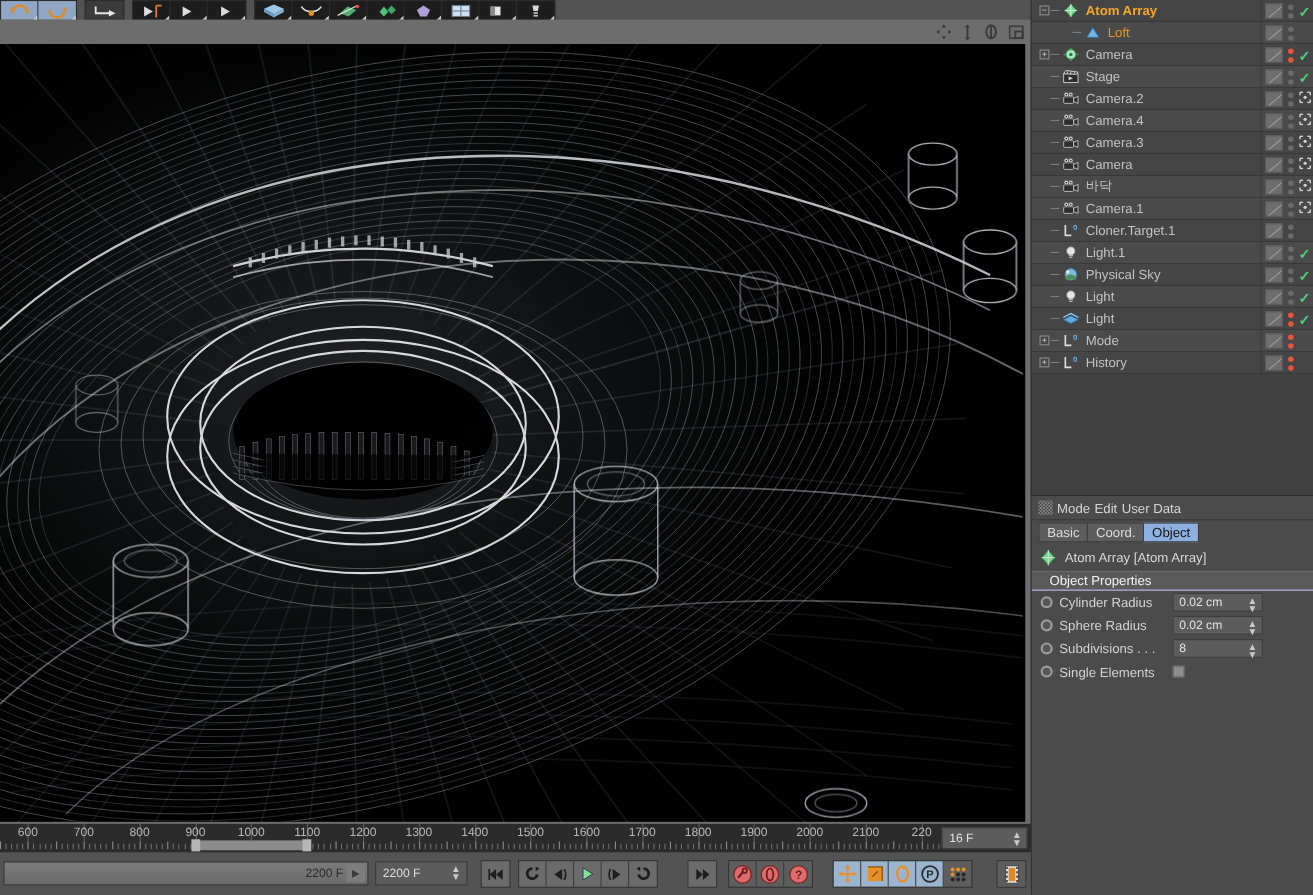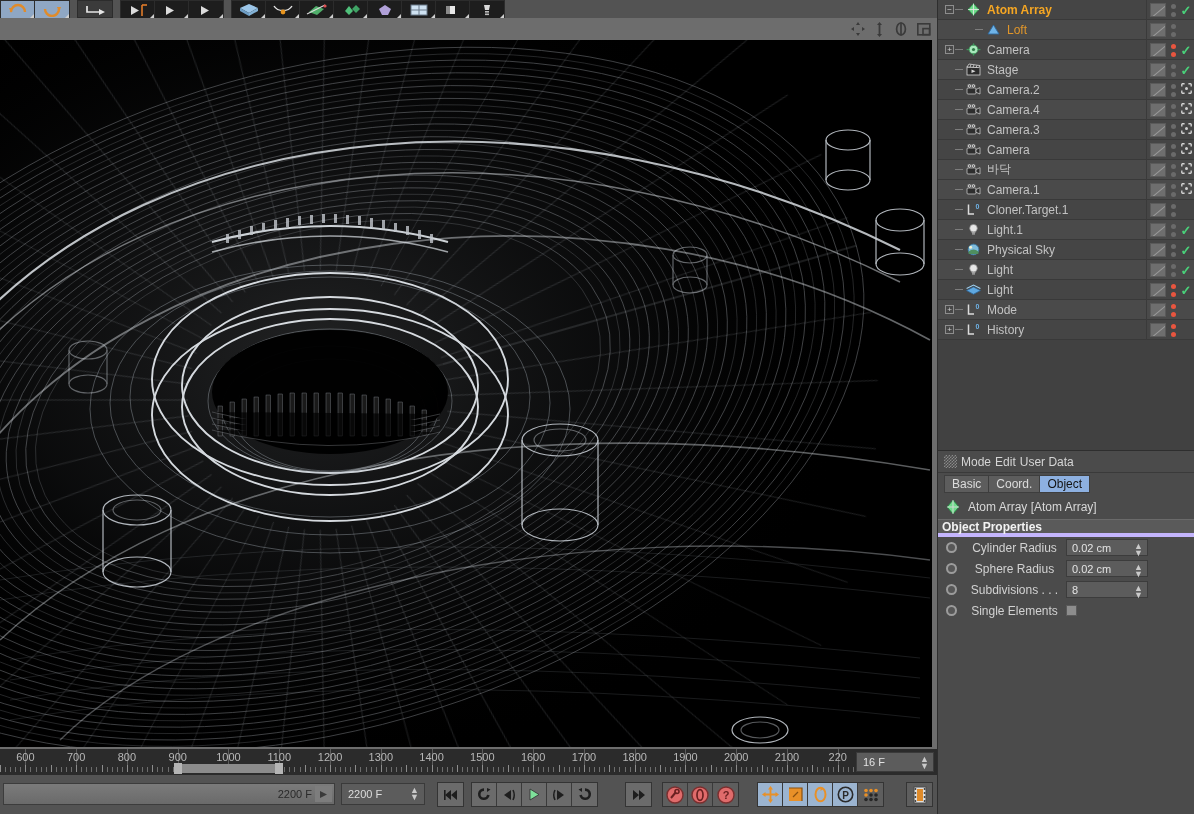--- a/index.html
+++ b/index.html
@@ -178,30 +178,30 @@
   #attr-obj .t { color: #d8d8d8; font-size: 12px; }
   #attr-tabs { height: 22px; display: flex; align-items: center; padding-left: 6px; }
   .atab {
     height: 18px; padding: 0 7px; display: flex; align-items: center;
     color: #dcdcdc; font-size: 12px; background: #5d5d5d;
     border: 1px solid #3e3e3e; border-right: none;
   }
   .atab:last-child { border-right: 1px solid #3e3e3e; }
   .atab.active { background: #8db0e0; color: #141414; }
   #attr-section {
-    height: 18px; display: flex; align-items: center; padding-left: 4px;
-    background: #5a5a5a; color: #f2f2f2; font-size: 12px; font-weight: bold;
-    border-top: 1px solid #6a6a6a; border-bottom: 4px solid #c4b5fd;
+    height: 18px; display: flex; align-items: center; padding-left: 16px;
+    background: #5a5a5a; color: #f2f2f2; font-size: 12px; font-weight: normal;
+    border-top: 1px solid #6a6a6a; border-bottom: 1px solid #c4b5fd;
   }
   .arow { height: 21px; display: flex; align-items: center; padding-left: 8px; }
   .radio {
     width: 11px; height: 11px; border-radius: 50%; border: 2px solid #9c9c9c;
     background: #575757; flex: none; margin-right: 6px;
   }
-  .alabel { color: #d2d2d2; font-size: 12px; width: 103px; flex: none; text-align: center; }
+  .alabel { color: #d2d2d2; font-size: 12px; width: 103px; flex: none; }
   .afield {
     position: relative; width: 82px; height: 17px; background: #5c5c5c;
     border: 1px solid #3c3c3c; display: flex; align-items: center;
     padding-left: 5px; color: #e3e3e3; font-size: 11px;
   }
   .acheck { width: 11px; height: 11px; background: #8d8d8d; border: 1px solid #5a5a5a; }
 </style>
 </head>
 <body>
 

